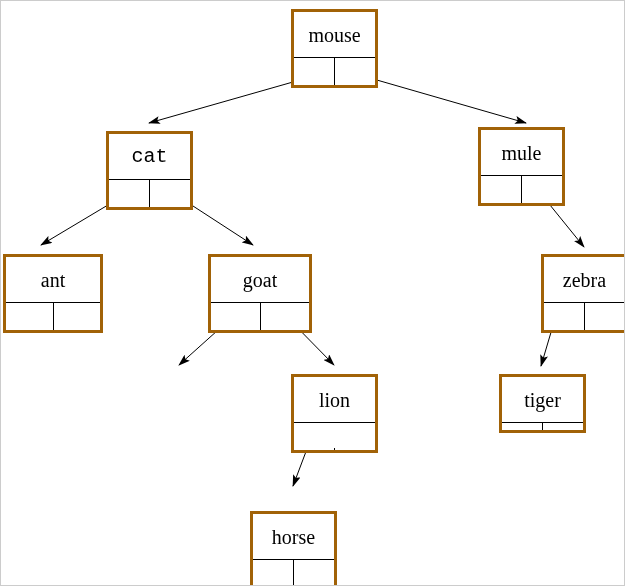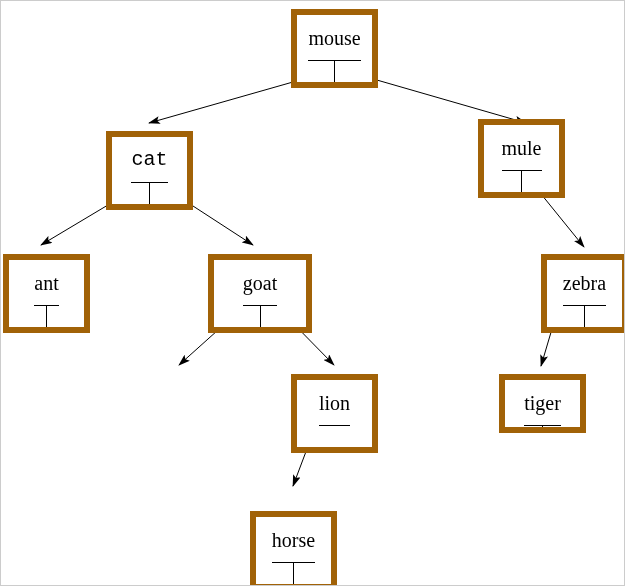--- a/index.html
+++ b/index.html
@@ -31,25 +31,24 @@
   #node-layer {
     position: absolute;
     left: 0;
     top: 0;
     width: 625px;
     height: 586px;
   }
   .node {
     position: absolute;
     box-sizing: border-box;
-    border: 6px solid #a16207;
+    border: 3px solid #a16207;
     background: #ffffff;
     display: flex;
     flex-direction: column;
-    align-items: center;
   }
   .node-label {
     flex: 0 0 45px;
     display: flex;
     align-items: center;
     justify-content: center;
     border-bottom: 1px solid #000000;
     font-size: 20px;
     line-height: 1;
     color: #000000;
@@ -100,28 +99,28 @@
           <div class="ptr ptr-right"></div>
         </div>
       </div>
       <div class="node" style="left: 105px; top: 130px; width: 87px; height: 79px; font-family: Liberation Mono, monospace;">
         <div class="node-label" style="flex-basis: 45px;">cat</div>
         <div class="node-pointers">
           <div class="ptr ptr-left"></div>
           <div class="ptr ptr-right"></div>
         </div>
       </div>
-      <div class="node" style="left: 477px; top: 118px; width: 87px; height: 79px;">
+      <div class="node" style="left: 477px; top: 126px; width: 87px; height: 79px;">
         <div class="node-label" style="flex-basis: 45px;">mule</div>
         <div class="node-pointers">
           <div class="ptr ptr-left"></div>
           <div class="ptr ptr-right"></div>
         </div>
       </div>
-      <div class="node" style="left: 2px; top: 253px; width: 87px; height: 79px;">
+      <div class="node" style="left: 2px; top: 253px; width: 100px; height: 79px;">
         <div class="node-label" style="flex-basis: 45px;">ant</div>
         <div class="node-pointers">
           <div class="ptr ptr-left"></div>
           <div class="ptr ptr-right"></div>
         </div>
       </div>
       <div class="node" style="left: 207px; top: 253px; width: 104px; height: 79px;">
         <div class="node-label" style="flex-basis: 45px;">goat</div>
         <div class="node-pointers">
           <div class="ptr ptr-left"></div>

